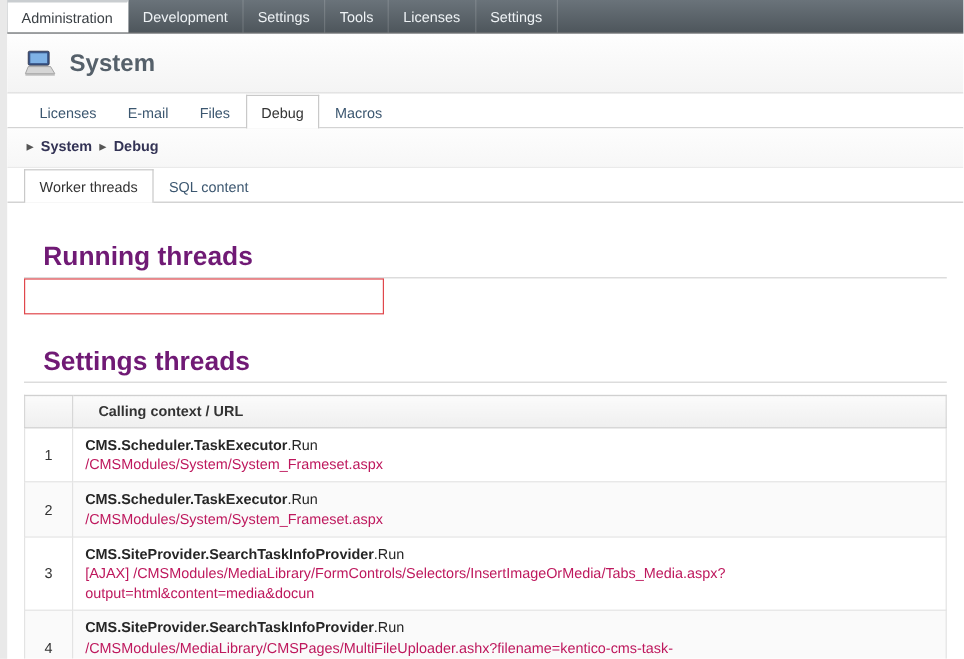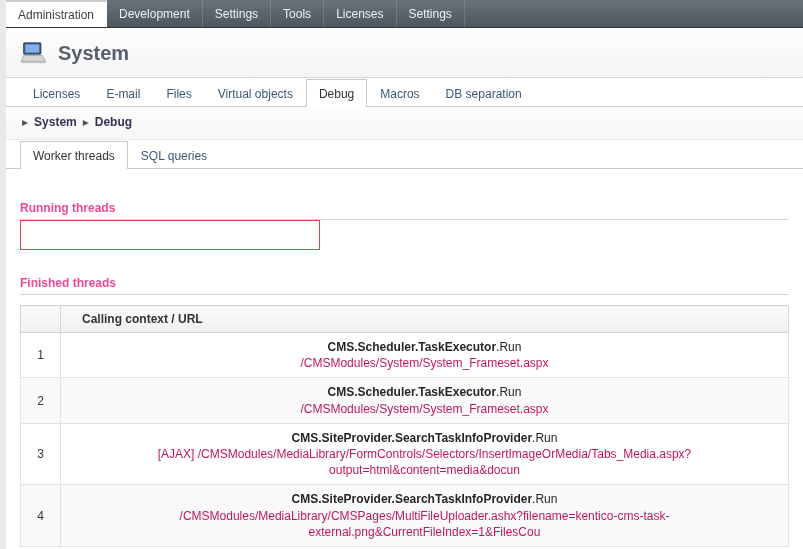--- a/index.html
+++ b/index.html
@@ -41,39 +41,39 @@
   }
   .breadcrumb {
     display:flex; align-items:center; gap:6px; padding:8px 16px 10px;
     border-bottom:1px solid #eaeaea; color:#333;
     background:linear-gradient(#fdfdfd,#f7f7f7);
   }
   .breadcrumb .sep { color:#555; }
   .breadcrumb span.item { color:#335; font-weight:bold; }
   .content { padding:14px 14px 0; }
   h2.sec {
-    font-size:12px; color:#ec4899; font-weight:bold; margin:26px 0 4px;
+    font-size:22px; color:#701a75; font-weight:bold; margin:26px 16px 4px;
   }
   h2.sec:first-of-type { margin-top:18px; }
   .secline { border:0; border-top:1px solid #d4d4d4; margin:2px 0 0; }
   .redbox {
     width:300px; height:30px; border:1px solid #e0474c; margin-top:0;
   }
   table.threads {
     width:100%; border-collapse:collapse; margin-top:10px;
   }
   table.threads thead th {
     text-align:left; font-weight:bold; color:#333; font-size:12px;
     padding:6px 10px;
     background:linear-gradient(#fbfbfb,#efefef);
     border-top:1px solid #d0d0d0; border-bottom:1px solid #d0d0d0; border-left:1px solid #d7d7d7;
   }
   table.threads thead th:last-child { border-right:1px solid #d7d7d7;padding-left:21px; }
   table.threads tbody td {
-    border:1px solid #e3e3e3; padding:6px 10px; vertical-align:middle;text-align:center;
+    border:1px solid #e3e3e3; padding:6px 10px; vertical-align:middle;
   }
   table.threads tbody td.idx { text-align:center; width:40px; color:#333; }
   table.threads tbody tr:nth-child(odd) td { background:#ffffff; }
   table.threads tbody tr:nth-child(even) td { background:#fafafa; }
   .ctx { color:#262626; font-size:12px; line-height:1.35; }
   .ctx .bold { color:#262626; }
   .ctx .bold b { font-weight:bold; }
   .ctx .url { color:#be185d; }
   .content-wrap { height: calc(549px - 28px); overflow:hidden; }
 </style>
@@ -99,44 +99,42 @@
         <rect x="2" y="40" width="42" height="3" fill="#bcbcbc"></rect>
       </svg>
     </span>
     <h1>System</h1>
   </div>
 
   <div class="subtabs" id="subtabs1">
       <div class="stab">Licenses</div>
       <div class="stab">E-mail</div>
       <div class="stab">Files</div>
-      <div class="stab">Virtual objects</div>
       <div class="stab active">Debug</div>
       <div class="stab">Macros</div>
-      <div class="stab">DB separation</div>
     </div>
 
   <div class="breadcrumb" id="breadcrumb">
       <span class="sep">▸</span>
       <span class="item">System</span>
       <span class="sep">▸</span>
       <span class="item">Debug</span>
     </div>
 
   <div class="subtabs2" id="subtabs2">
       <div class="stab active">Worker threads</div>
-      <div class="stab">SQL queries</div>
+      <div class="stab">SQL content</div>
     </div>
 
   <div class="content">
     <h2 class="sec">Running threads</h2>
     <hr class="secline">
     <div class="redbox"></div>
 
-    <h2 class="sec">Finished threads</h2>
+    <h2 class="sec">Settings threads</h2>
     <hr class="secline">
 
     <table class="threads">
       <thead>
         <tr>
           <th></th>
           <th>Calling context / URL</th>
         </tr>
       </thead>
       <tbody id="tbody">

